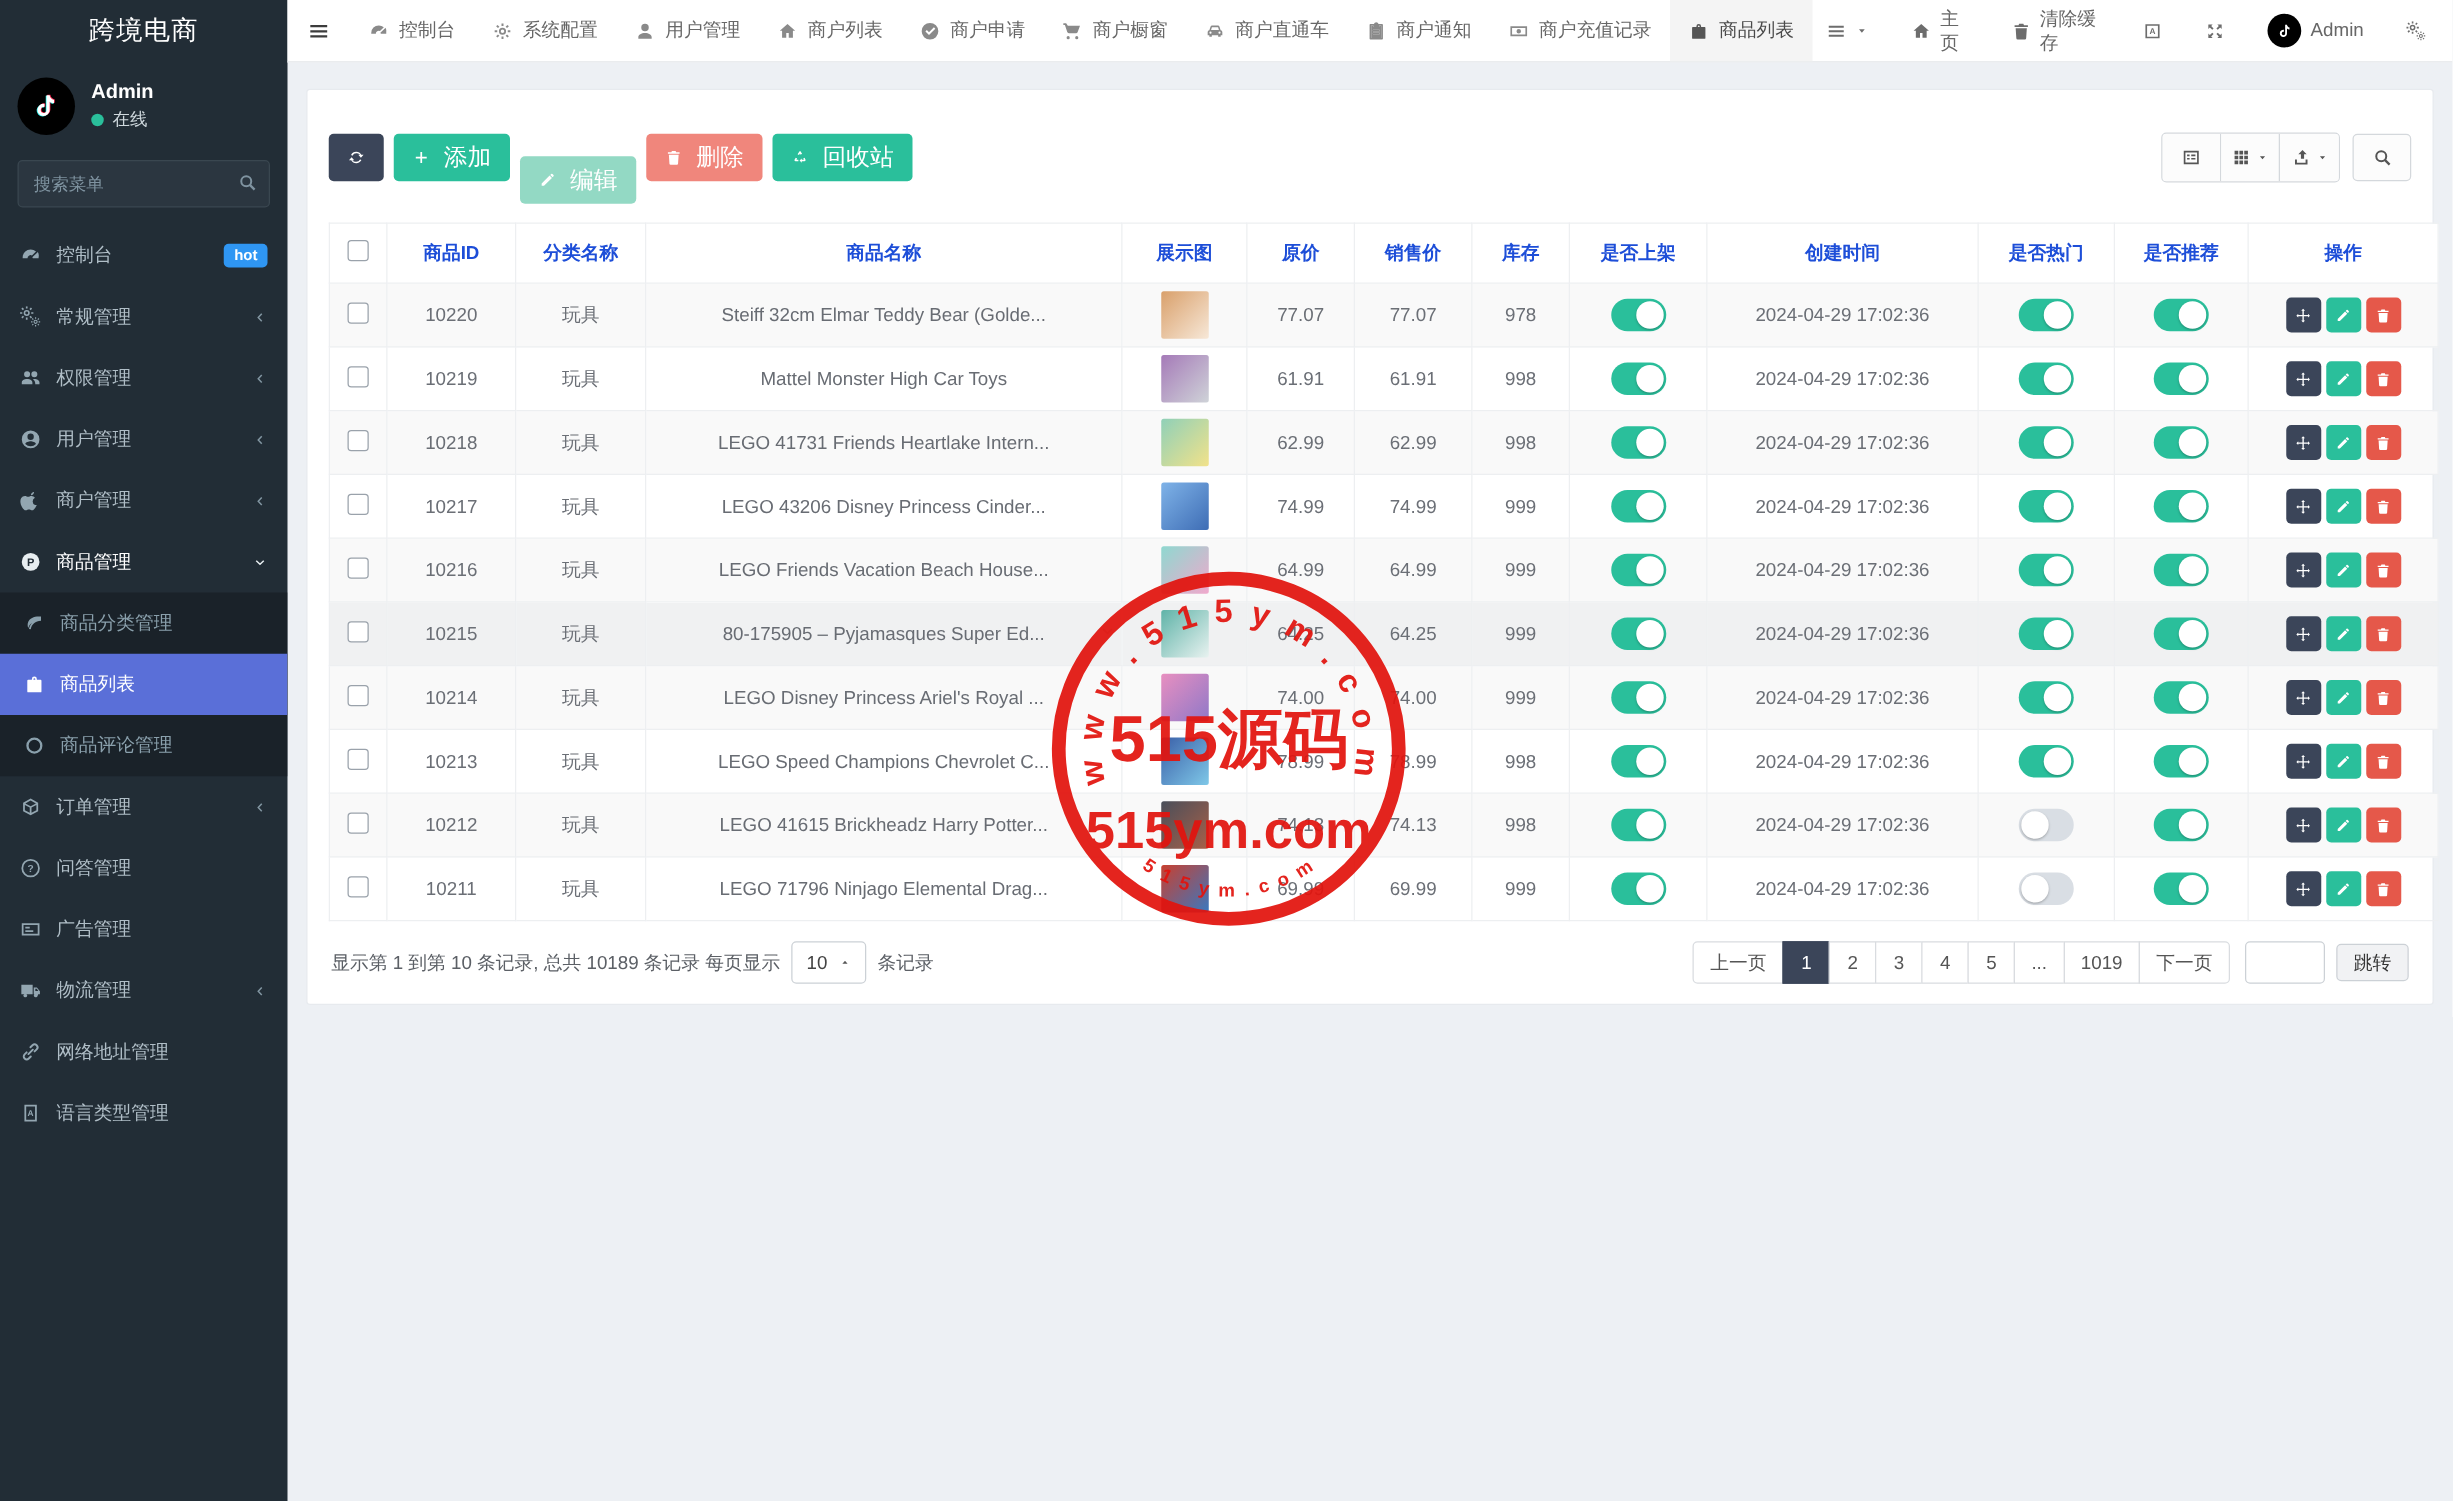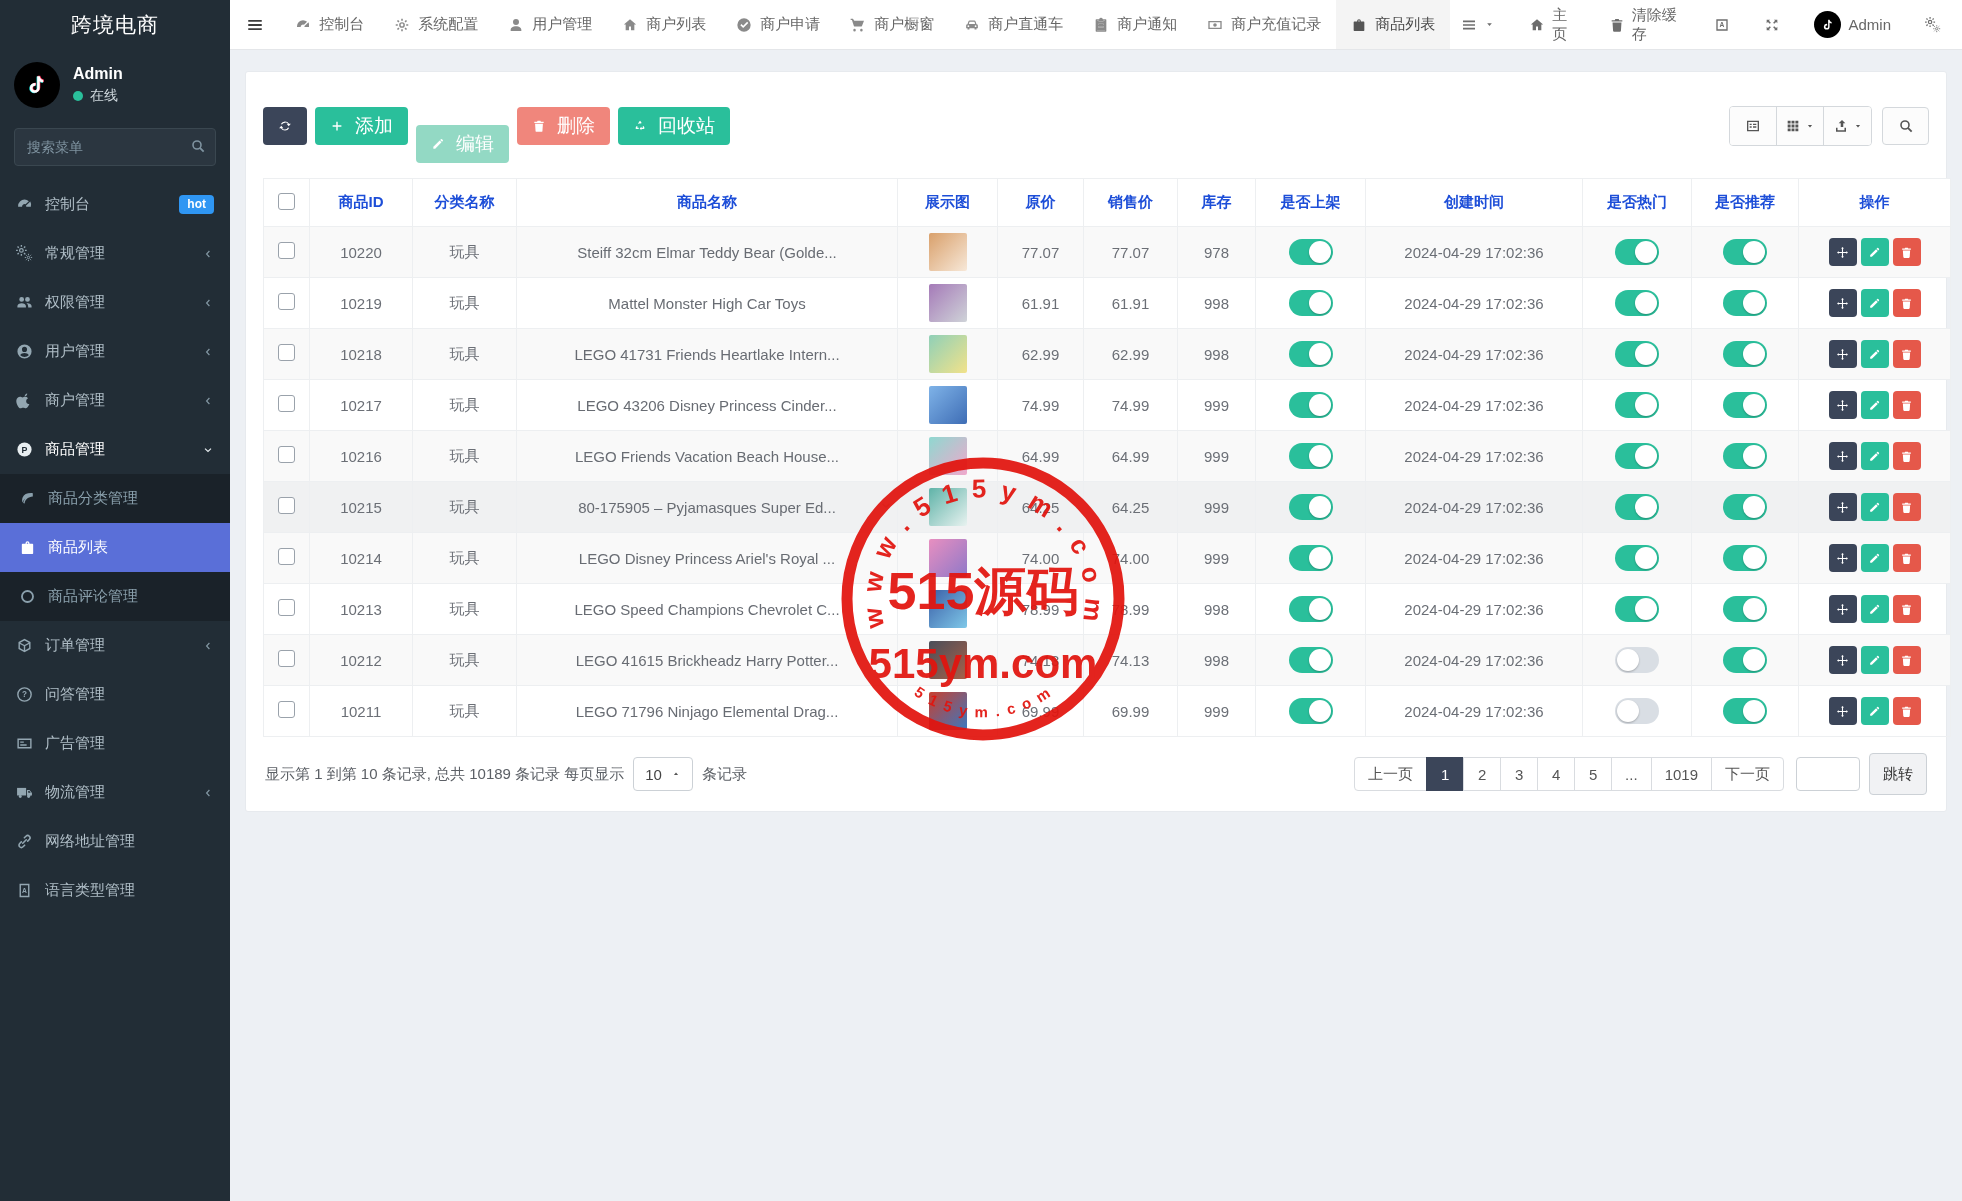--- a/index.html
+++ b/index.html
@@ -94,21 +94,21 @@
   .card-footer { display:flex; align-items:center; margin-top:16px; padding:0 2px 4px; }
   .rec-info { font-size:15px; color:#5c6066; display:flex; align-items:center; gap:9px; }
   .psize-btn { border:1px solid #ccd1d6; background:#fff; border-radius:4px; height:34px; padding:0 11px; display:inline-flex; align-items:center; gap:9px; font-size:15px; color:#444; cursor:pointer; font-family:inherit;text-align:center; }
   .psize-btn .caret { width:10px; height:10px; color:#555; }
   .pager { margin-left:auto; display:flex; align-items:center; }
   .pg { min-width:38px; height:34px; padding:0 13px; border:1px solid #d9dce0; background:#fff; color:#555; display:inline-flex; align-items:center; justify-content:center; font-size:15px; margin-left:-1px; cursor:pointer; font-family:inherit; }
   .pg:first-child { border-radius:4px 0 0 4px; margin-left:0; }
   .pg:last-child { border-radius:0 4px 4px 0; }
   .pg.active { background:#3b4559; border-color:#3b4559; color:#fff; }
   .jump-input { width:64px; height:34px; border:1px solid #ccd1d6; border-radius:4px; margin-left:12px; padding:0 8px; font-size:15px; font-family:inherit; outline:none; }
-  .jump-btn { height:42px; padding:0 13px; border:1px solid #ccd1d6; background:#f1f2f4; border-radius:4px; margin-left:9px; font-size:15px; color:#333; cursor:pointer; font-family:inherit; }
+  .jump-btn { height:30px; padding:0 13px; border:1px solid #ccd1d6; background:#f1f2f4; border-radius:4px; margin-left:9px; font-size:15px; color:#333; cursor:pointer; font-family:inherit; }
 
   
   .watermark { position:absolute; left:833px; top:449px; width:300px; height:300px; z-index:60; pointer-events:none; opacity:.93; }
 </style>
 </head>
 <body>
 
 <div class="app">
 
   <aside class="sidebar">

